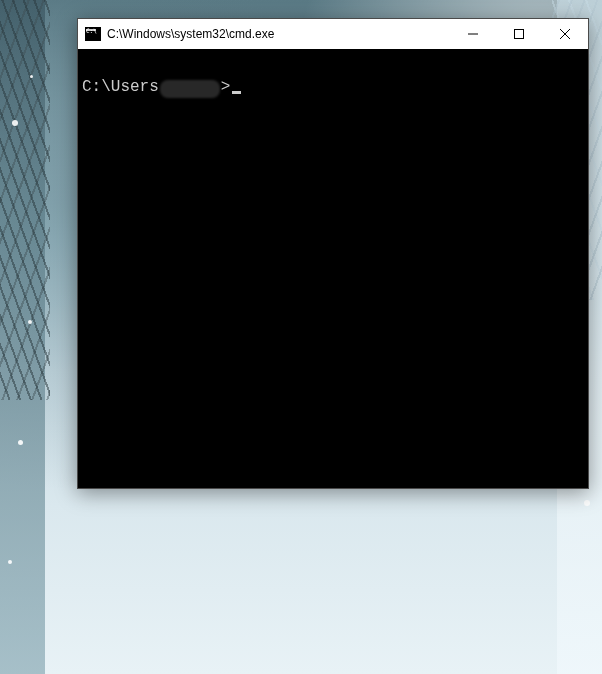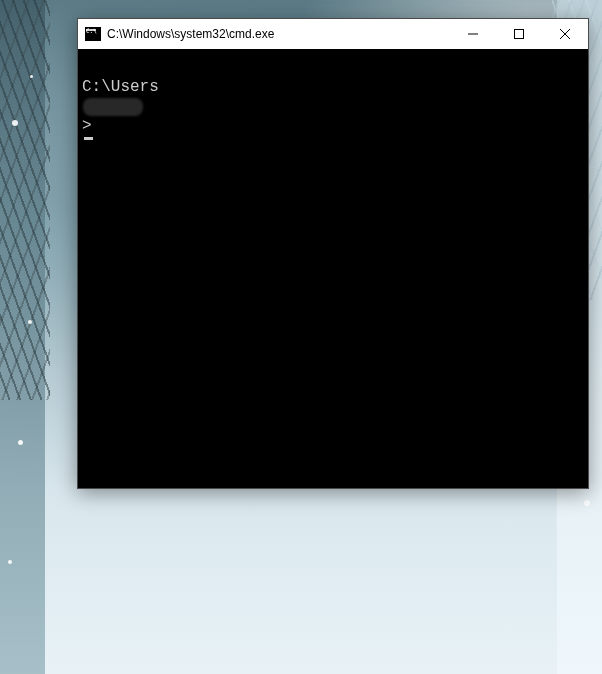--- a/index.html
+++ b/index.html
@@ -175,24 +175,23 @@
       color: #cccccc;
       font-family: Consolas, "Courier New", monospace;
       font-size: 16px;
       padding: 2px 4px;
       overflow: hidden;
       position: relative;
       line-height: 1.3;
     }
     .terminal-line {
       display: flex;
-      align-items: flex-start;
+      align-items: flex-end;
       margin-top: 26px;
       white-space: pre;
-      flex-direction: column;
     }
     .redacted {
       display: inline-block;
       width: 60px;
       height: 18px;
       background: #282828;
       border-radius: 8px;
       vertical-align: middle;
       margin: 0 1px;
       filter: blur(1px);

